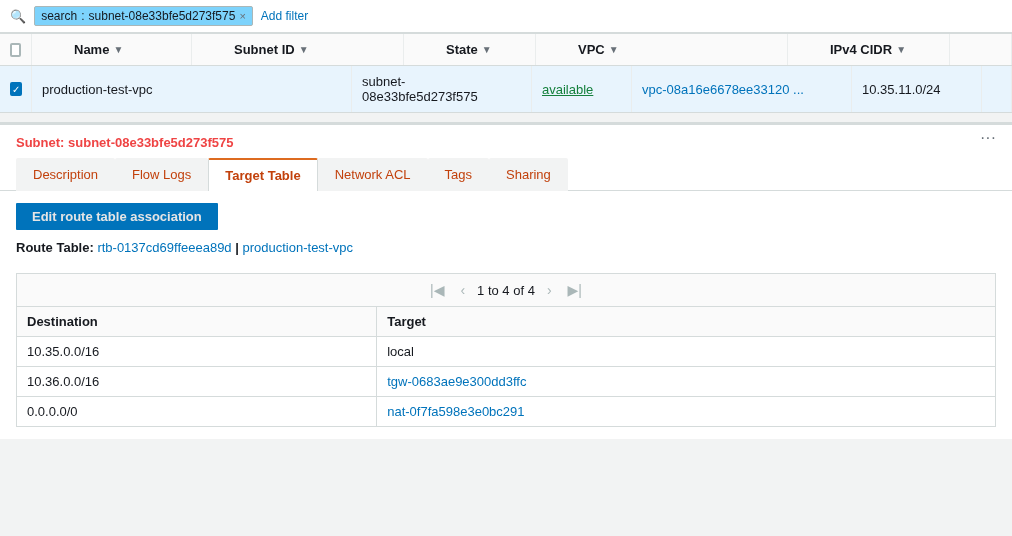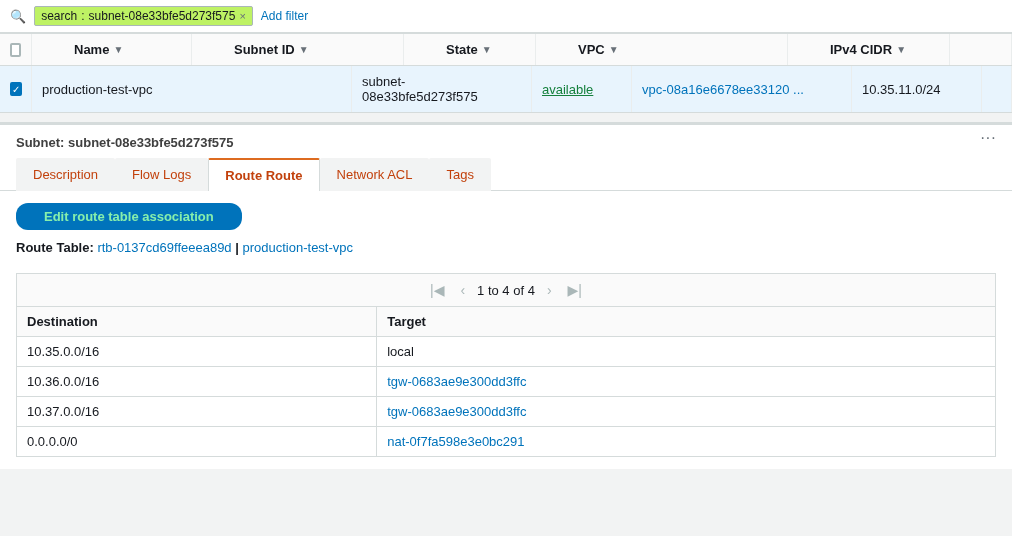--- a/index.html
+++ b/index.html
@@ -10,21 +10,21 @@
       display: flex;
       align-items: center;
       background: #fff;
       border-bottom: 1px solid #d5dbdb;
       padding: 6px 10px;
       gap: 8px;
     }
     .search-tag {
       display: flex;
       align-items: center;
-      background: #bef264;
+      background: #7dd3fc;
       border: 1px solid #aab7b8;
       border-radius: 2px;
       padding: 2px 6px;
       font-size: 12px;
       gap: 4px;
     }
     .search-tag .close-x {
       cursor: pointer;
       color: #687078;
       font-size: 11px;
@@ -99,21 +99,21 @@
 
     
     .detail-panel {
       background: #fff;
       border-top: 2px solid #d5dbdb;
       padding: 0;
     }
     .detail-header {
       padding: 10px 16px 0;
       font-size: 13px;
-      color: #404040;
+      color: #ef4444;
     }
     .detail-header span { font-weight: 700; }
 
     
     .tabs-bar {
       display: flex;
       border-bottom: 1px solid #d5dbdb;
       margin-top: 8px;
       padding: 0 16px;
       gap: 0;
@@ -137,24 +137,24 @@
       border-top: 2px solid #dd6b20;
     }
 
     
     .route-content {
       padding: 12px 16px;
       background: #fff;
     }
     .edit-btn {
       background: #0073bb;
-      color: #86efac;
+      color: #e5e5e5;
       border: none;
-      padding: 6px 28px;
-      border-radius: 12px;
+      padding: 6px 16px;
+      border-radius: 1px;
       cursor: pointer;
       font-size: 13px;
       font-weight: 600;
       margin-bottom: 10px;
     }
 
     .route-table-label {
       font-size: 13px;
       margin-bottom: 18px;
     }
@@ -287,27 +287,30 @@
     <span class="three-dots">···</span>
 
     <div class="tabs-bar">
       <div class="tab">
         <span>Description</span>
       </div>
       <div class="tab">
         <span>Flow Logs</span>
       </div>
       <div class="tab active">
-        <span>Route Route</span>
+        <span>Target Table</span>
       </div>
       <div class="tab">
         <span>Network ACL</span>
       </div>
       <div class="tab">
         <span>Tags</span>
+      </div>
+      <div class="tab">
+        <span>Sharing</span>
       </div>
     </div>
 
     <div class="route-content">
       <button class="edit-btn">Edit route table association</button>
 
       <div class="route-table-label">
         <span>Route Table:</span>
         <a class="link-blue">rtb-0137cd69ffeeea89d</a>
         <span> | </span>
@@ -338,24 +341,20 @@
         <tbody id="routes-tbody">
         <tr>
               <td>10.35.0.0/16</td>
               <td>local</td>
             </tr>
             <tr>
               <td>10.36.0.0/16</td>
               <td><a class="link-blue">tgw-0683ae9e300dd3ffc</a></td>
             </tr>
             <tr>
-              <td>10.37.0.0/16</td>
-              <td><a class="link-blue">tgw-0683ae9e300dd3ffc</a></td>
-            </tr>
-            <tr>
               <td>0.0.0.0/0</td>
               <td><a class="link-blue">nat-0f7fa598e3e0bc291</a></td>
             </tr>
           </tbody>
       </table>
     </div>
   </div>
 </div>
 
 </body></html>

